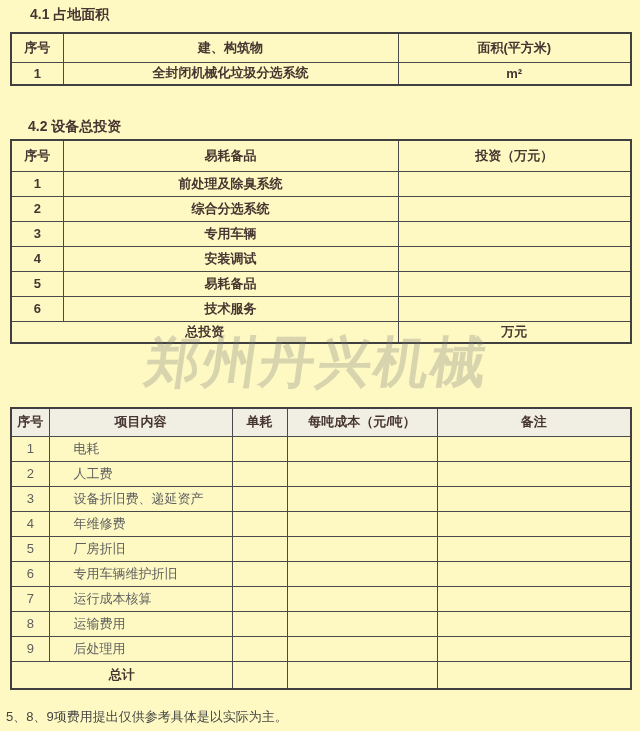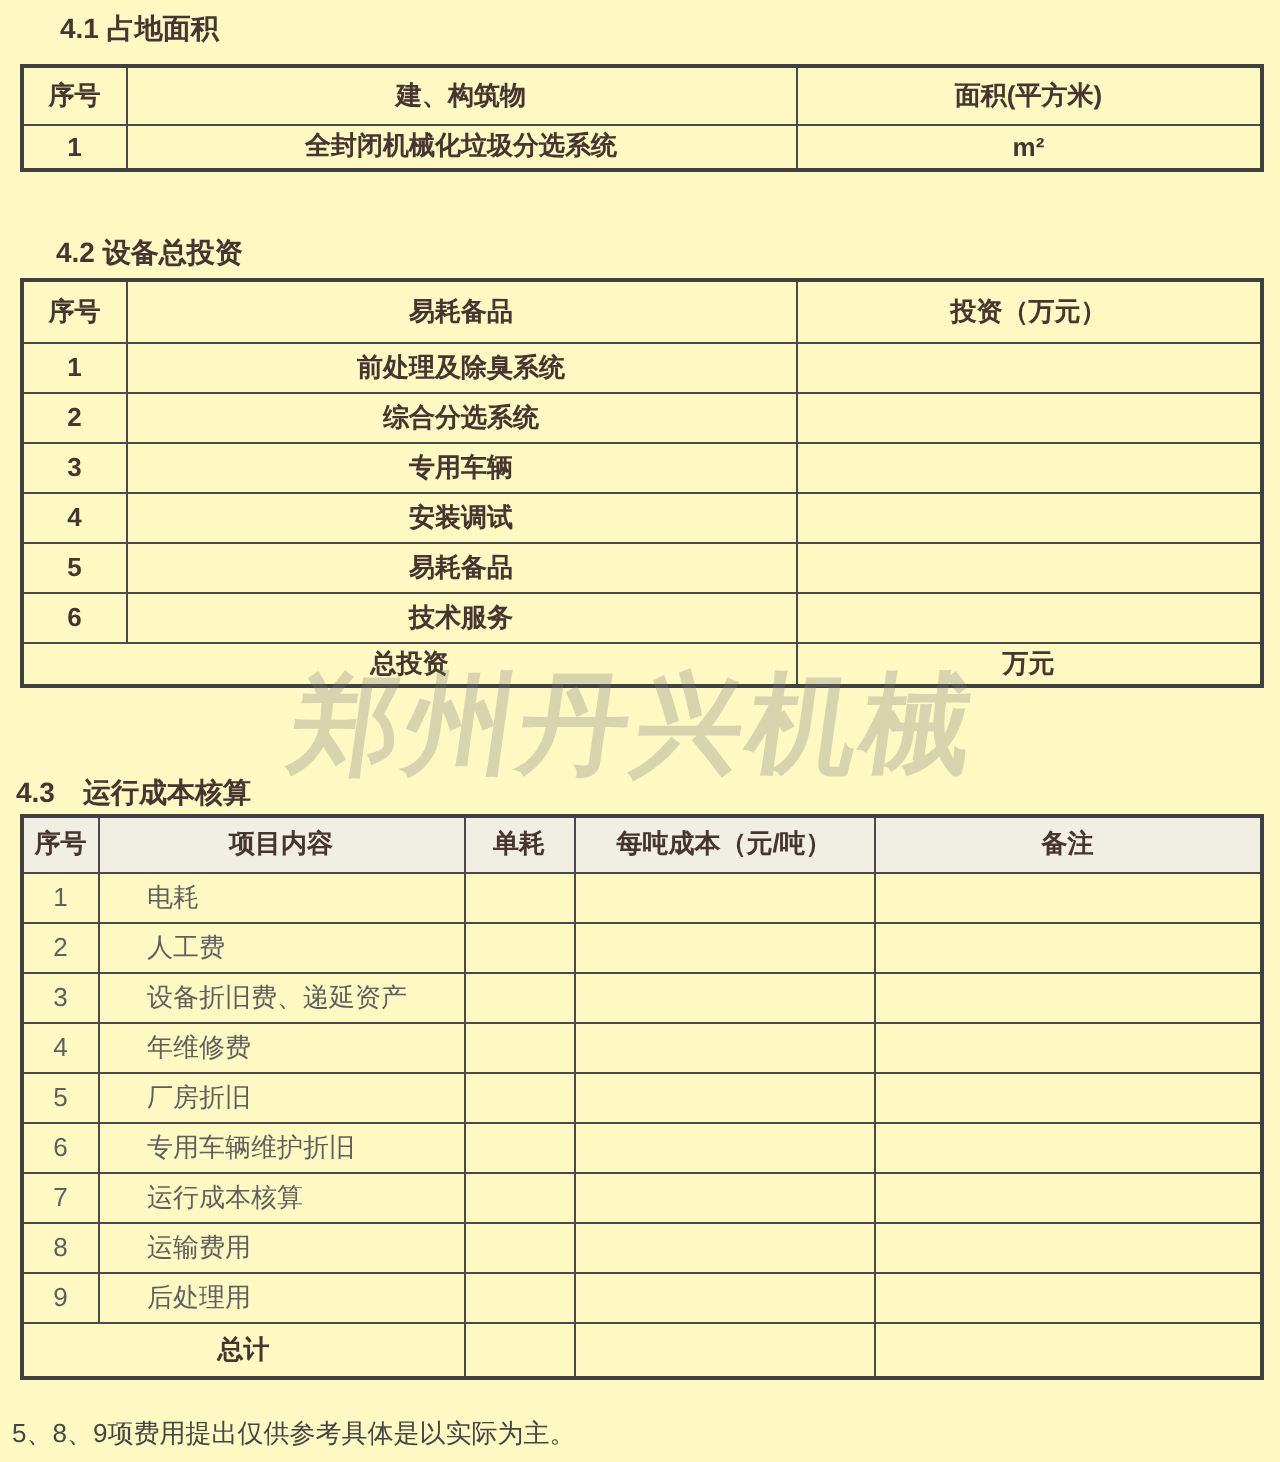--- a/index.html
+++ b/index.html
@@ -153,21 +153,20 @@
       <td>技术服务</td>
       <td></td>
     </tr>
     <tr class="sum">
       <td colspan="2">总投资</td>
       <td>万元</td>
     </tr>
   </tbody>
     </table>
 
-  <div class="section-heading" style="left:8px; top:388px;">4.3　运行成本核算</div>
 
   <table class="doc-table" id="table3" style="top:407px;">
     <colgroup>
         <col style="width:38px">
         <col style="width:183px">
         <col style="width:55px">
         <col style="width:150px">
         <col style="width:194px">
       </colgroup>
     <tbody>

